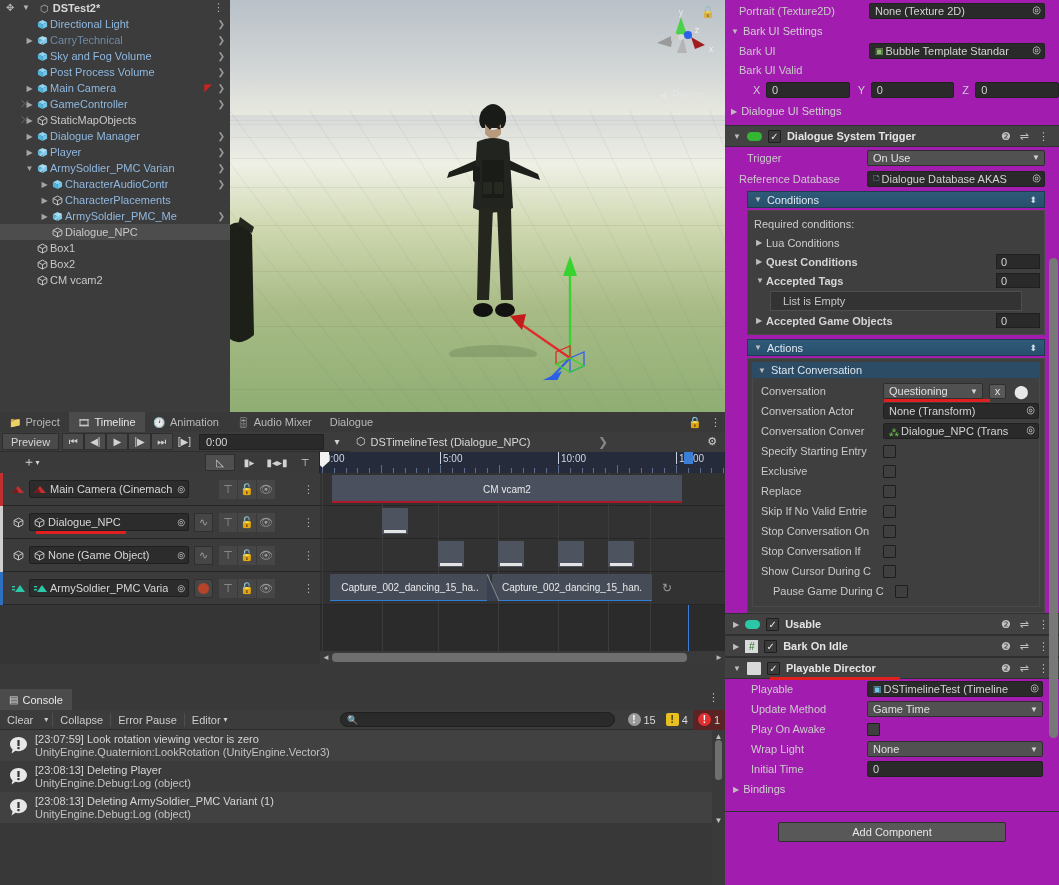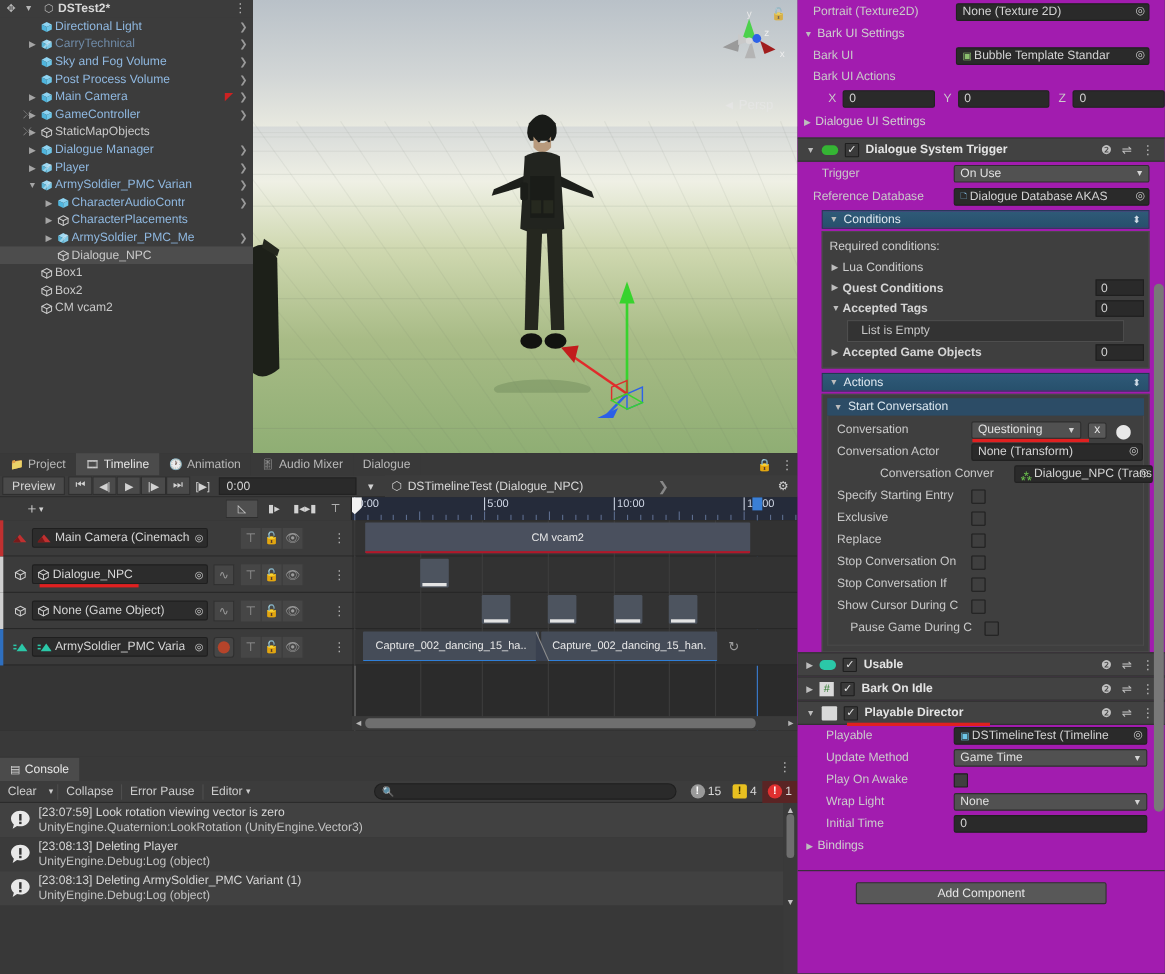--- a/index.html
+++ b/index.html
@@ -913,21 +913,21 @@
     </div>
     <div class="irow" style="height:21px;padding-left:14px;">
       <span class="ilabel">Bark UI</span>
       <div class="ifield" style="width:176px;">
         <span style="font-size:9px;color:#8bbf6e;margin-right:2px;">▣</span>
         <span class="ellip" style="max-width:140px;">Bubble Template Standar</span>
         <span class="osel">◎</span>
       </div>
     </div>
     <div class="irow" style="height:18px;padding-left:14px;">
-      <span class="ilabel">Bark UI Actions</span>
+      <span class="ilabel">Bark UI Valid</span>
     </div>
     <div class="irow" style="height:22px;padding-left:28px;">
       <span style="width:13px;">X</span>
       <div class="ifield" style="width:84px;">
         <span>0</span>
         </div>
       <span style="width:13px;margin-left:8px;">Y</span>
       <div class="ifield" style="width:84px;">
         <span>0</span>
         </div>
@@ -1030,37 +1030,41 @@
             <span style="margin-left:8px;color:#e8e8e8;font-size:13px;">⬤</span>
           </div>
           <div class="irow" style="height: 20px; padding-left: 8px;">
             <span class="ellip" style="width:122px;flex:0 0 122px;color:#c9c9c9;">Conversation Actor</span>
             <div class="ifield" style="width:163px;">
               <span>None (Transform)</span>
               <span class="osel">◎</span>
             </div>
           </div>
           <div class="irow" style="height: 20px; padding-left: 8px;">
-            <span class="ellip" style="width:122px;flex:0 0 122px;color:#c9c9c9;margin-left:39px;">Conversation Conver</span>
+            <span class="ellip" style="width:122px;flex:0 0 122px;color:#c9c9c9;">Conversation Conver</span>
             <div class="ifield" style="width:163px;">
               <span style="color:#6fcb4f;font-size:9px;margin-right:2px;">⁂</span>
               <span class="ellip" style="max-width:128px;">Dialogue_NPC (Trans</span>
               <span class="osel">◎</span>
             </div>
           </div>
           <div class="irow" style="height: 20px; padding-left: 8px;">
             <span class="ellip" style="width:122px;flex:0 0 122px;color:#c9c9c9;">Specify Starting Entry</span>
             <div class="tinybox"></div>
           </div>
           <div class="irow" style="height: 20px; padding-left: 8px;">
             <span class="ellip" style="width:122px;flex:0 0 122px;color:#c9c9c9;">Exclusive</span>
             <div class="tinybox"></div>
           </div>
           <div class="irow" style="height: 20px; padding-left: 8px;">
             <span class="ellip" style="width:122px;flex:0 0 122px;color:#c9c9c9;">Replace</span>
+            <div class="tinybox"></div>
+          </div>
+          <div class="irow" style="height: 20px; padding-left: 8px;">
+            <span class="ellip" style="width:122px;flex:0 0 122px;color:#c9c9c9;">Skip If No Valid Entrie</span>
             <div class="tinybox"></div>
           </div>
           <div class="irow" style="height: 20px; padding-left: 8px;">
             <span class="ellip" style="width:122px;flex:0 0 122px;color:#c9c9c9;">Stop Conversation On</span>
             <div class="tinybox"></div>
           </div>
           <div class="irow" style="height: 20px; padding-left: 8px;">
             <span class="ellip" style="width:122px;flex:0 0 122px;color:#c9c9c9;">Stop Conversation If </span>
             <div class="tinybox"></div>
           </div>

